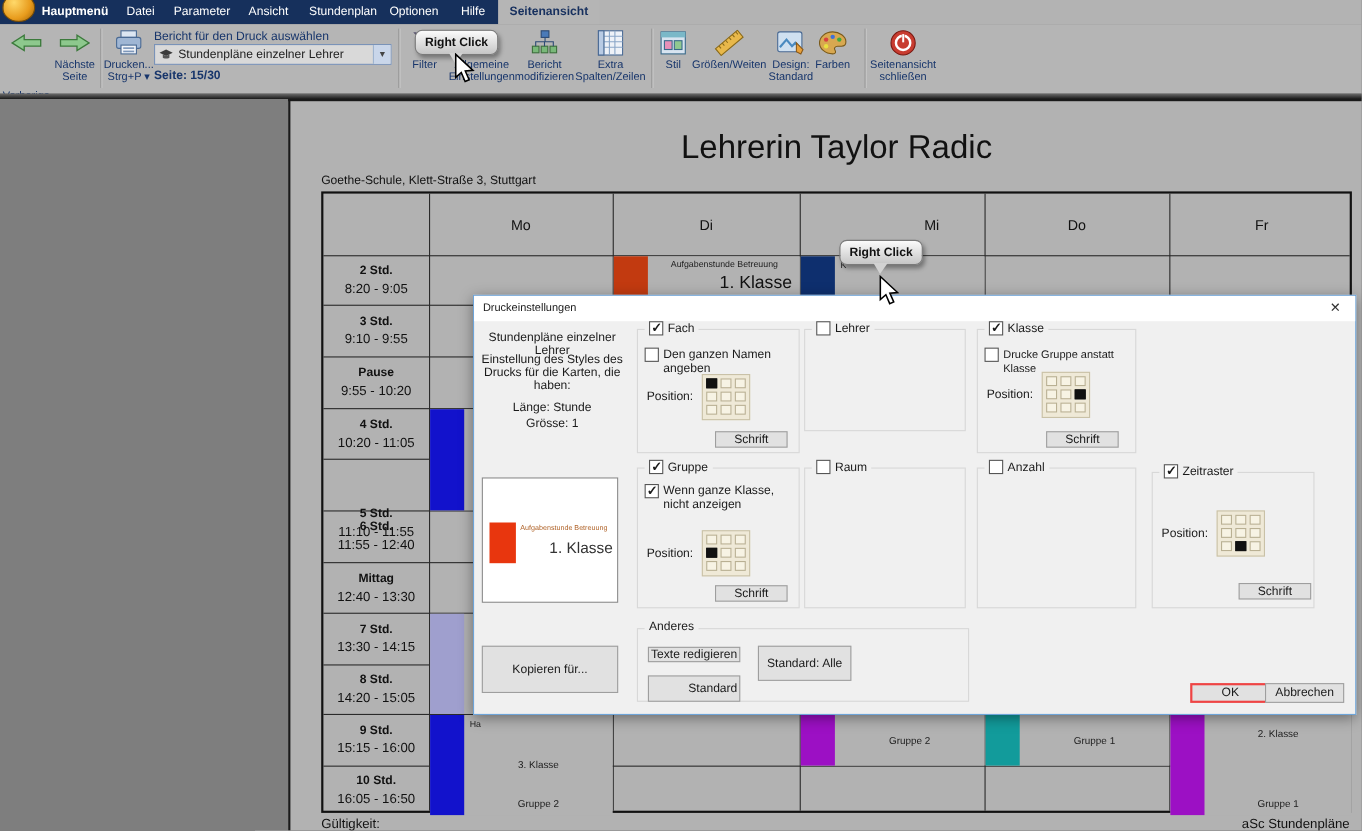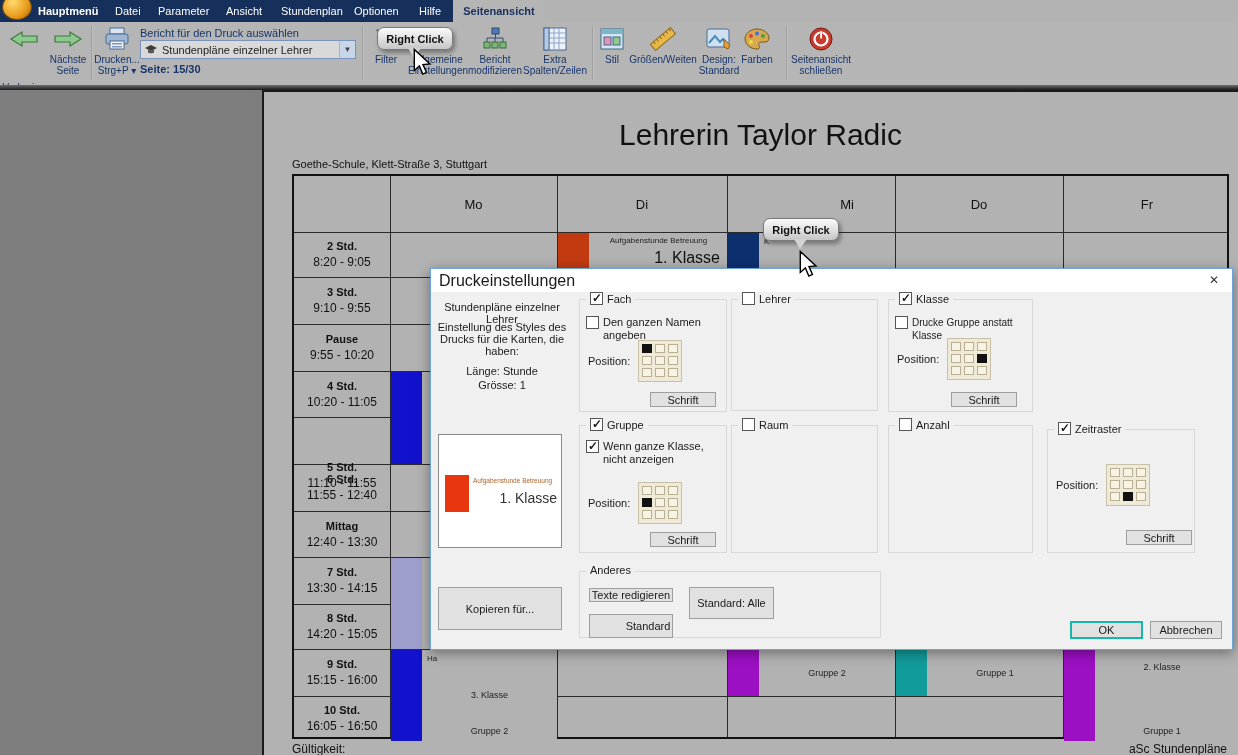--- a/index.html
+++ b/index.html
@@ -55,37 +55,37 @@
   .ev-corner { position:absolute; left:36px; top:4px; font-size:8px; color:#222; }
   .ev-mid { position:absolute; left:31px; right:0; text-align:center; font-size:9px; color:#222; }
   .tt-foot-l { position:absolute; left:28px; top:650px; font-size:12px; color:#111; }
   .tt-foot-r { position:absolute; right:11px; top:650px; font-size:12px; color:#111; }
 
   
   .dialog { position:absolute; left:430px; top:268px; width:803px; height:382px; background:#f0f0f0;
             border:1px solid #6ea4d8; box-shadow:0 3px 12px rgba(0,0,0,.4); z-index:10; font-size:11px; color:#1a1a1a; }
   .dlg-title { position:absolute; left:0; top:0; width:100%; height:23px; background:#fff;
                display:flex; align-items:center; }
-  .dlg-title .txt { margin-left:8px; font-size:16px; }
+  .dlg-title .txt { margin-left:8px; font-size:10px; }
   .dlg-close { position:absolute; right:10px; top:4px; width:16px; height:15px; text-align:center;
                font-size:12px; color:#333; cursor:default; }
   .group { position:absolute; border:1px solid #d8d8d8; }
   .legend { position:absolute; top:-8px; left:6px; background:#f0f0f0; padding:0 4px; display:flex; align-items:center; gap:4px; }
   .cb { width:13px; height:13px; background:#fff; border:1px solid #555; position:relative; flex:0 0 auto; }
   .cb.on::after { content:"✓"; position:absolute; left:1px; top:-2px; font-size:12px; font-weight:bold; color:#1a1a1a; }
   .optrow { position:absolute; display:flex; gap:4px; align-items:flex-start; }
   .optrow .lbl { line-height:13px; }
   .posrow { position:absolute; display:flex; align-items:center; gap:8px; }
   .posgrid { width:44px; height:42px; background:#efe9d7; border:1px solid #c9c1a7; display:grid;
              grid-template-columns:repeat(3,10px); grid-auto-rows:9px; gap:3px; padding:3px; }
   .posgrid .pg { background:#f7f3e4; border:1px solid #b9b093; }
   .posgrid .pg.sel { background:#111; border-color:#111; }
   .btn { background:#e1e1e1; border:1px solid #9e9e9e; font-size:11px; color:#1a1a1a;
          display:flex; align-items:center; justify-content:center; position:absolute; }
-  .btn.ok { border:2px solid #14b8a6; }
+  .btn.ok { border:2px solid #ef4444;margin-left:12px; }
   .leftpanel-text { position:absolute; text-align:center; color:#1a1a1a; }
   .preview { position:absolute; left:7px; top:165px; width:124px; height:114px; background:#fff; border:1px solid #8a8a8a; }
   .preview .red { position:absolute; left:6px; top:40px; width:24px; height:37px; background:#e8360e; }
   .preview .psub { position:absolute; left:34px; top:42px; right:2px; font-size:6.5px; color:#b0642a; }
   .preview .pcls { position:absolute; right:4px; top:55px; font-size:14px; color:#333; }
 
   
   .tipwrap { position:absolute; z-index:30; }
   .tip { position:relative; width:76px; height:23px; background:linear-gradient(#fbfbfb,#c6c6c6);
          border:1px solid #7a7a7a; border-radius:7px; box-shadow:2px 3px 4px rgba(0,0,0,.35);
@@ -405,21 +405,21 @@
           <div class="pg"></div>
           <div class="pg"></div>
           <div class="pg"></div>
           <div class="pg"></div>
           <div class="pg"></div>
         </div>
       </div>
     <div class="btn" style="left:70px;top:92px;width:66px;height:15px;">Schrift</div>
   </div>
 
-  <div class="group" style="left:300px;top:30px;width:147px;height:112px;">
+  <div class="group" style="left:300px;top:30px;width:147px;height:93px;">
     <div class="legend">
         <span class="cb"></span>
         <span>Lehrer</span>
       </div>
   </div>
 
   <div class="group" style="left:457px;top:30px;width:145px;height:113px;">
     <div class="legend">
         <span class="cb on"></span>
         <span>Klasse</span>

